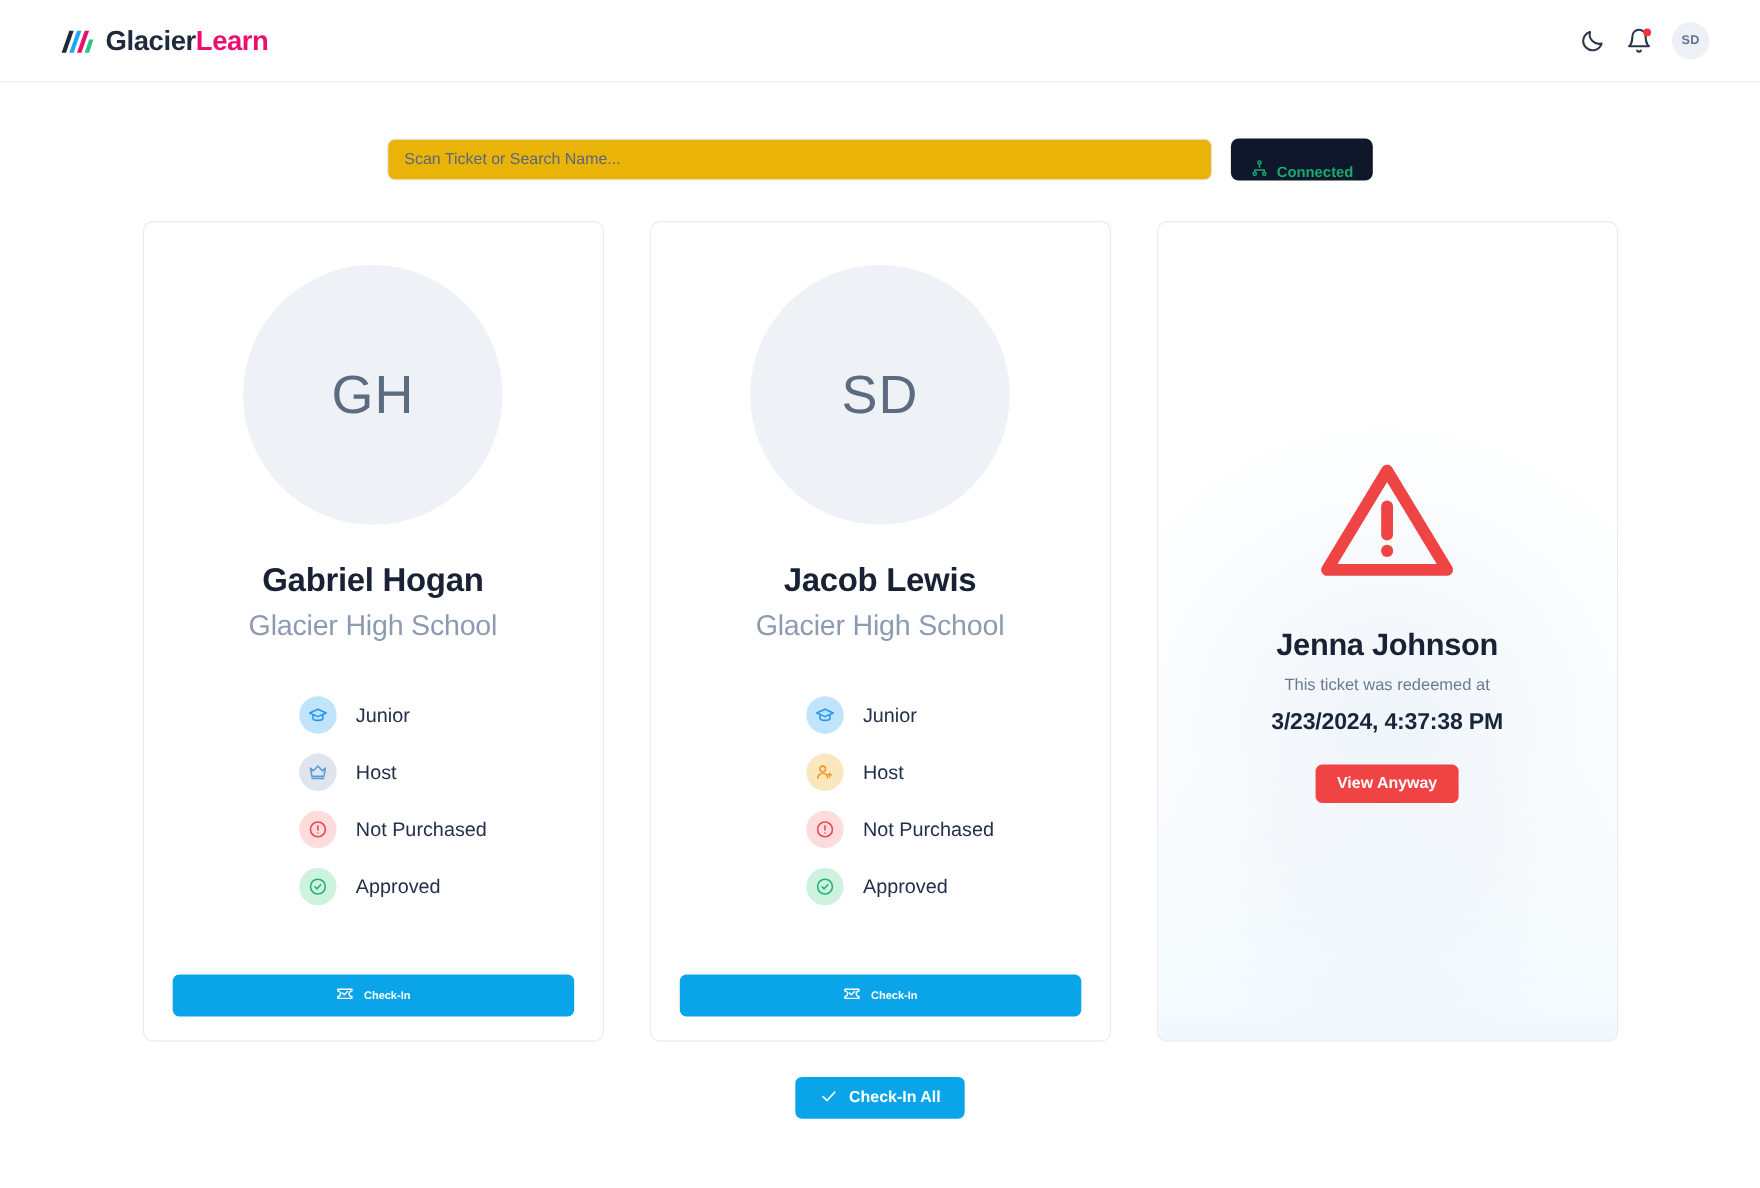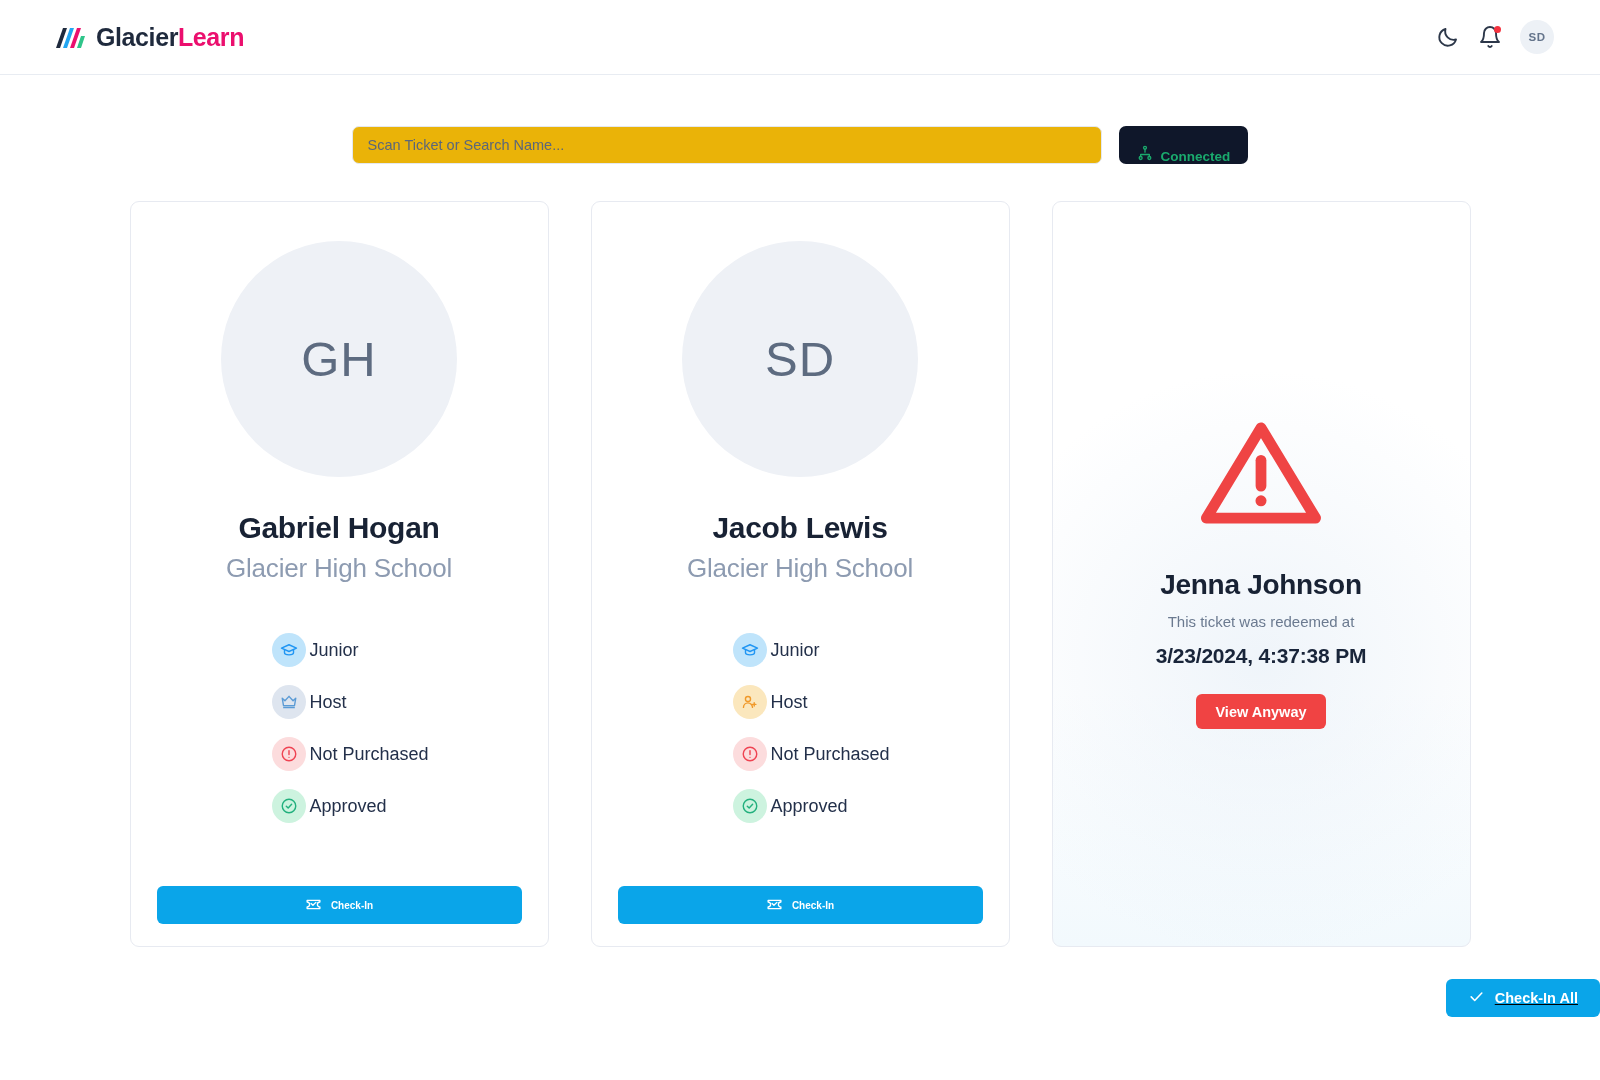--- a/index.html
+++ b/index.html
@@ -99,21 +99,21 @@
     font-size: 30px; font-weight: bold; color: #182234;
     margin-top: 34px; letter-spacing: -0.3px;
   }
   .person-org {
     font-size: 26px; color: #8d9bb1; margin-top: 8px;
     letter-spacing: -0.2px;
   }
 
   .attrs { margin-top: 40px; width: 100%; padding-left: 115px; }
   .attr-row {
-    display: flex; align-items: center; gap: 4px;
+    display: flex; align-items: center; gap: 18px;
     height: 52px;
   }
   .attr-ic {
     width: 34px; height: 34px; border-radius: 50%;
     display: flex; align-items: center; justify-content: center;
     flex: 0 0 34px;
   }
   .attr-label { font-size: 18px; color: #23304a; }
 
   .checkin-btn {
@@ -148,21 +148,21 @@
     margin-top: 26px;
     background: #f04343; color: #fff;
     border: none; border-radius: 6px;
     padding: 0 19px; height: 35px;
     font-size: 14.5px; font-weight: bold;
     font-family: "Liberation Sans", sans-serif;
     cursor: pointer;
   }
 
   
-  .footer { display: flex; justify-content: flex-end; margin-top: 32px; text-decoration: underline; }
+  .footer { display: flex; justify-content: center; margin-top: 32px; }
   .checkin-all {
     background: #0aa5e9; color: #fff;
     border: none; border-radius: 6px;
     height: 38px; padding: 0 22px;
     display: flex; align-items: center; gap: 10px;
     font-size: 14.5px; font-weight: bold;
     font-family: "Liberation Sans", sans-serif;
     cursor: pointer;
   }
 </style>

